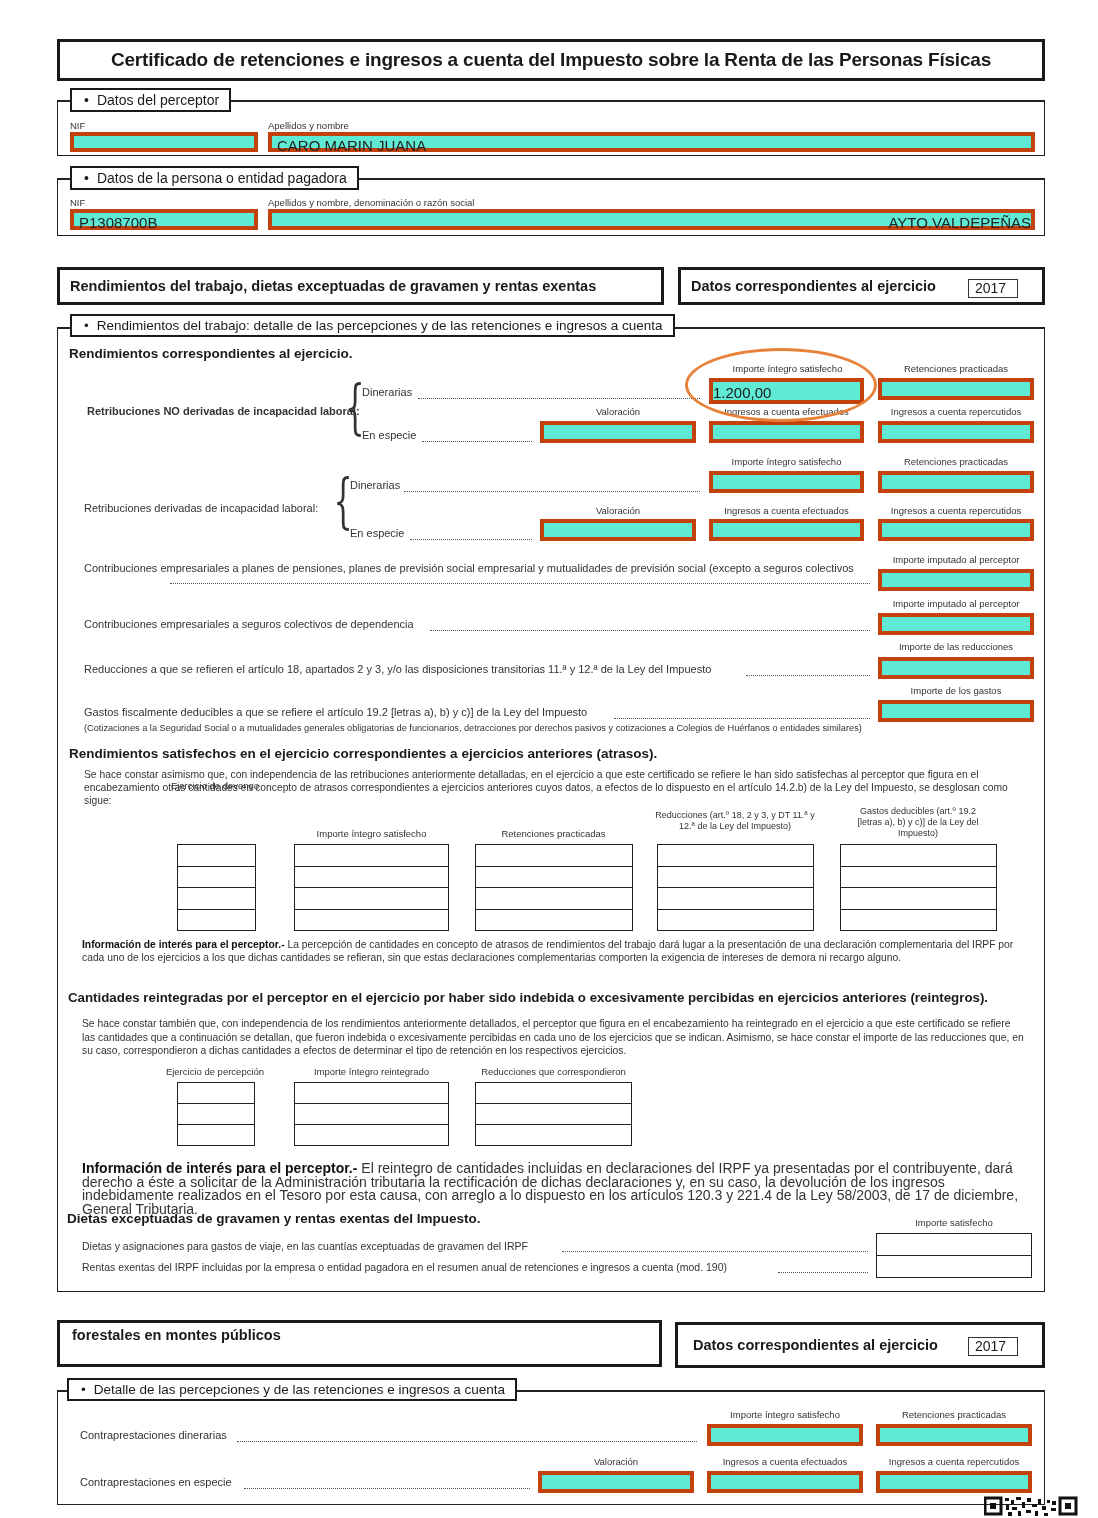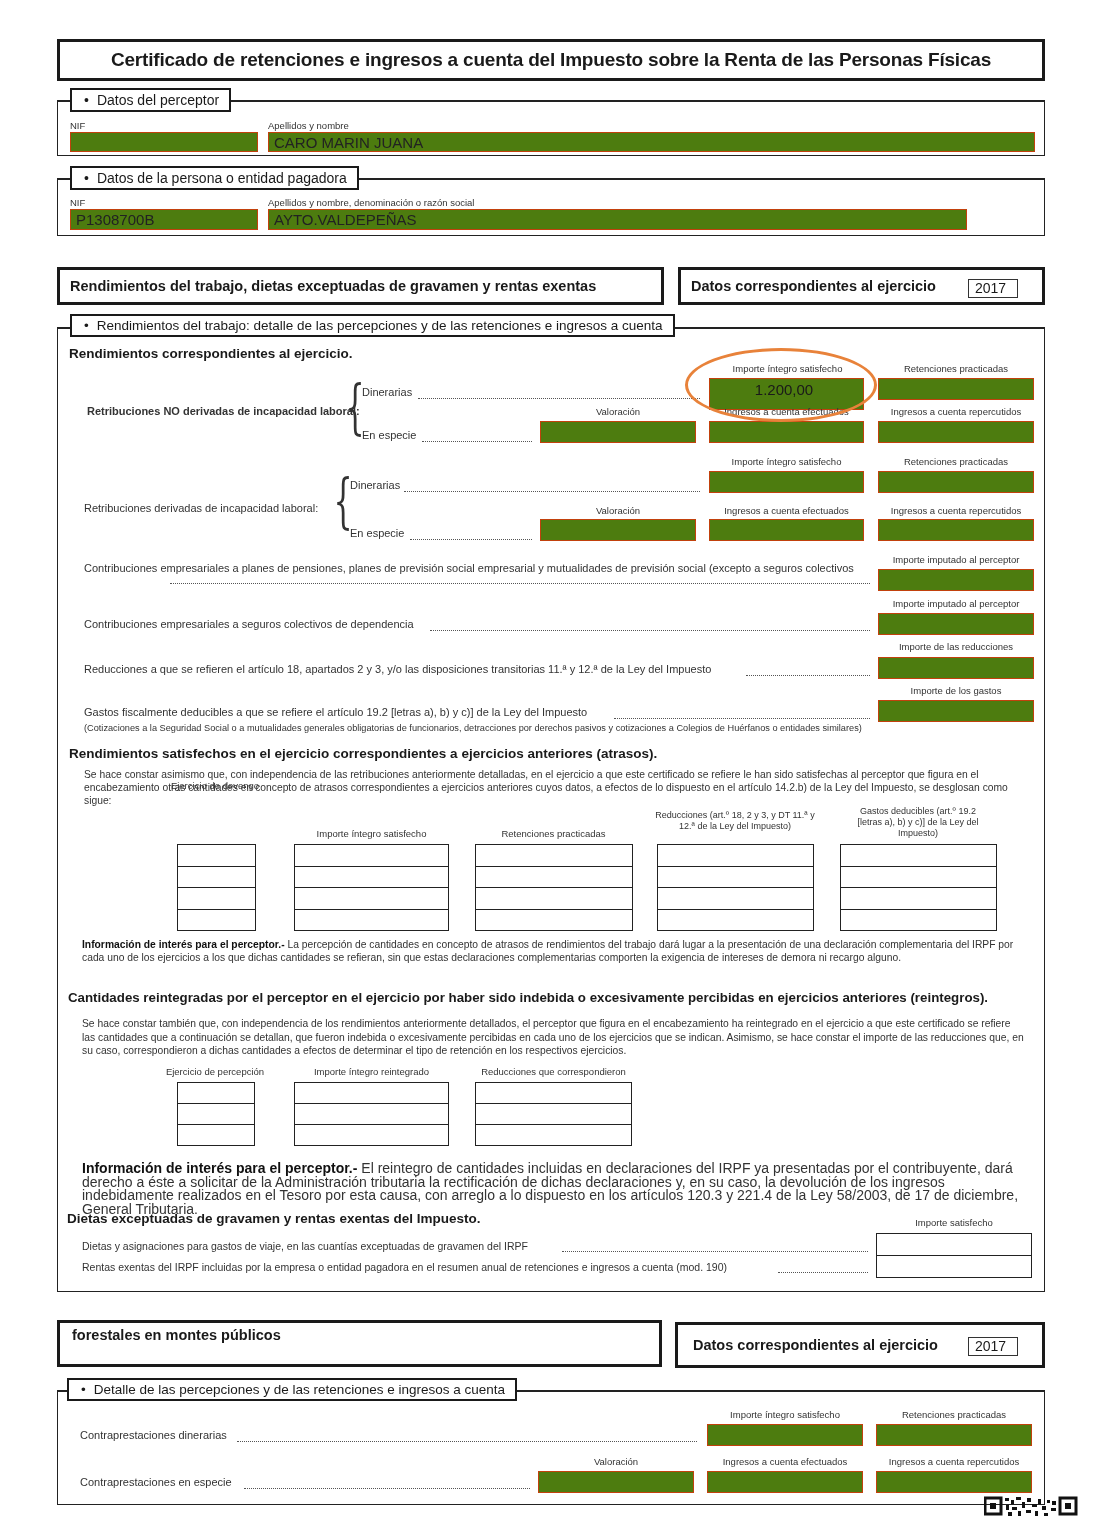--- a/index.html
+++ b/index.html
@@ -6,21 +6,21 @@
   body { width: 1098px; height: 1518px; position: relative; overflow: hidden;
          font-family: "Liberation Sans", "DejaVu Sans", sans-serif; color: #1a1a1a; }
   .abs { position: absolute; }
   .thick { border: 3px solid #1a1a1a; box-sizing: border-box; background: #fff; }
   .frame { border: 1.5px solid #222; border-top: 2px solid #222; box-sizing: border-box; }
   .tab { position: absolute; border: 2px solid #1a1a1a; background: #fff; box-sizing: border-box;
          font-weight: normal; font-size: 14px; padding: 2px 10px 2px 12px; white-space: nowrap; }
   .tab .dot { margin-right: 8px; }
   .small { font-size: 9.5px; color: #333; white-space: nowrap; }
   .lbl { font-size: 11px; color: #333; white-space: nowrap; }
-  .box { position: absolute; border: 1px solid #c2410c; background: #4d7c0f; box-sizing: border-box; }
+  .box { position: absolute; border: 4px solid #c2410c; background: #5eead4; box-sizing: border-box; }
   .fieldval { font-size: 15px; color: #222; padding-left: 5px; line-height: 20px; white-space: nowrap; }
   .sechead { font-weight: bold; font-size: 13.5px; white-space: nowrap; }
   .para { font-size: 10.5px; color: #333; line-height: 13.5px; }
   .dots { border-bottom: 1px dotted #555; position: absolute; height: 0; }
   .grid { position: absolute; border: 1.5px solid #222; box-sizing: border-box; background: #fff; }
   .grid .row { border-bottom: 1px solid #222; box-sizing: border-box; }
   .grid .row:last-child { border-bottom: none; }
   .center { text-align: center; }
   .brace { position: absolute; font-size: 60px; font-weight: 100; color: #333; line-height: 1; font-family: "DejaVu Serif", serif; transform: scaleX(0.5); }
   .year { position: absolute; border: 1px solid #333; font-size: 14px; padding: 0 6px; background: #fff; }
@@ -48,21 +48,21 @@
 
 <div class="abs frame" style="left:57px; top:178px; width:988px; height:58px;"></div>
 <div class="tab" style="left:70px; top:166px;">
   <span class="dot">•</span><span>Datos de la persona o entidad pagadora</span>
 </div>
 <div class="abs small" style="left:70px; top:197px;">NIF</div>
 <div class="box" style="left:70px; top:209px; width:188px; height:21px;">
   <div class="fieldval">P1308700B</div>
 </div>
 <div class="abs small" style="left:268px; top:197px;">Apellidos y nombre, denominación o razón social</div>
-<div class="box" style="left:268px; top:209px; width:699px; height:21px;">
+<div class="box" style="left:268px; top:209px; width:767px; height:21px;text-align:right;">
   <div class="fieldval">AYTO.VALDEPEÑAS</div>
 </div>
 
 <div class="abs thick" style="left:57px; top:267px; width:607px; height:38px; display:flex; align-items:center; padding-left:10px;">
   <span style="font-weight:bold; font-size:14.5px;">Rendimientos del trabajo, dietas exceptuadas de gravamen y rentas exentas</span>
 </div>
 <div class="abs thick" style="left:678px; top:267px; width:367px; height:38px; display:flex; align-items:center; padding-left:10px;">
   <span style="font-weight:bold; font-size:14.5px;">Datos correspondientes al ejercicio</span>
 </div>
 <div class="year" style="left:968px; top:279px; width:50px; height:19px; box-sizing:border-box;">2017</div>
@@ -72,21 +72,21 @@
   <span class="dot">•</span><span>Rendimientos del trabajo: detalle de las percepciones y de las retenciones e ingresos a cuenta</span>
 </div>
 
 <div class="abs sechead" style="left:69px; top:346px;">Rendimientos correspondientes al ejercicio.</div>
 
 <div class="abs lbl" style="left:87px; top:405px;font-weight:bold;">Retribuciones NO derivadas de incapacidad laboral:</div>
 <div class="brace" style="left:336px; top:376px;">{</div>
 <div class="abs lbl" style="left:362px; top:386px;">Dinerarias</div>
 <div class="dots" style="left:418px; top:398px; width:282px;"></div>
 <div class="abs small center" style="left:710px; top:363px; width:155px;">Importe íntegro satisfecho</div>
-<div class="box" style="left:709px; top:378px; width:155px; height:32px; text-align:center;">
+<div class="box" style="left:709px; top:378px; width:155px; height:26px; text-align:left;">
   <span style="font-size:15px; padding-right:5px; line-height:22px;">1.200,00</span>
 </div>
 <div class="abs small center" style="left:878px; top:363px; width:156px;">Retenciones practicadas</div>
 <div class="box" style="left:878px; top:378px; width:156px; height:22px;"></div>
 
 <div class="abs lbl" style="left:362px; top:429px;">En especie</div>
 <div class="dots" style="left:422px; top:441px; width:110px;"></div>
 <div class="abs small center" style="left:540px; top:406px; width:156px;">Valoración</div>
 <div class="box" style="left:540px; top:421px; width:156px; height:22px;"></div>
 <div class="abs small center" style="left:709px; top:406px; width:155px;">Ingresos a cuenta efectuados</div>

